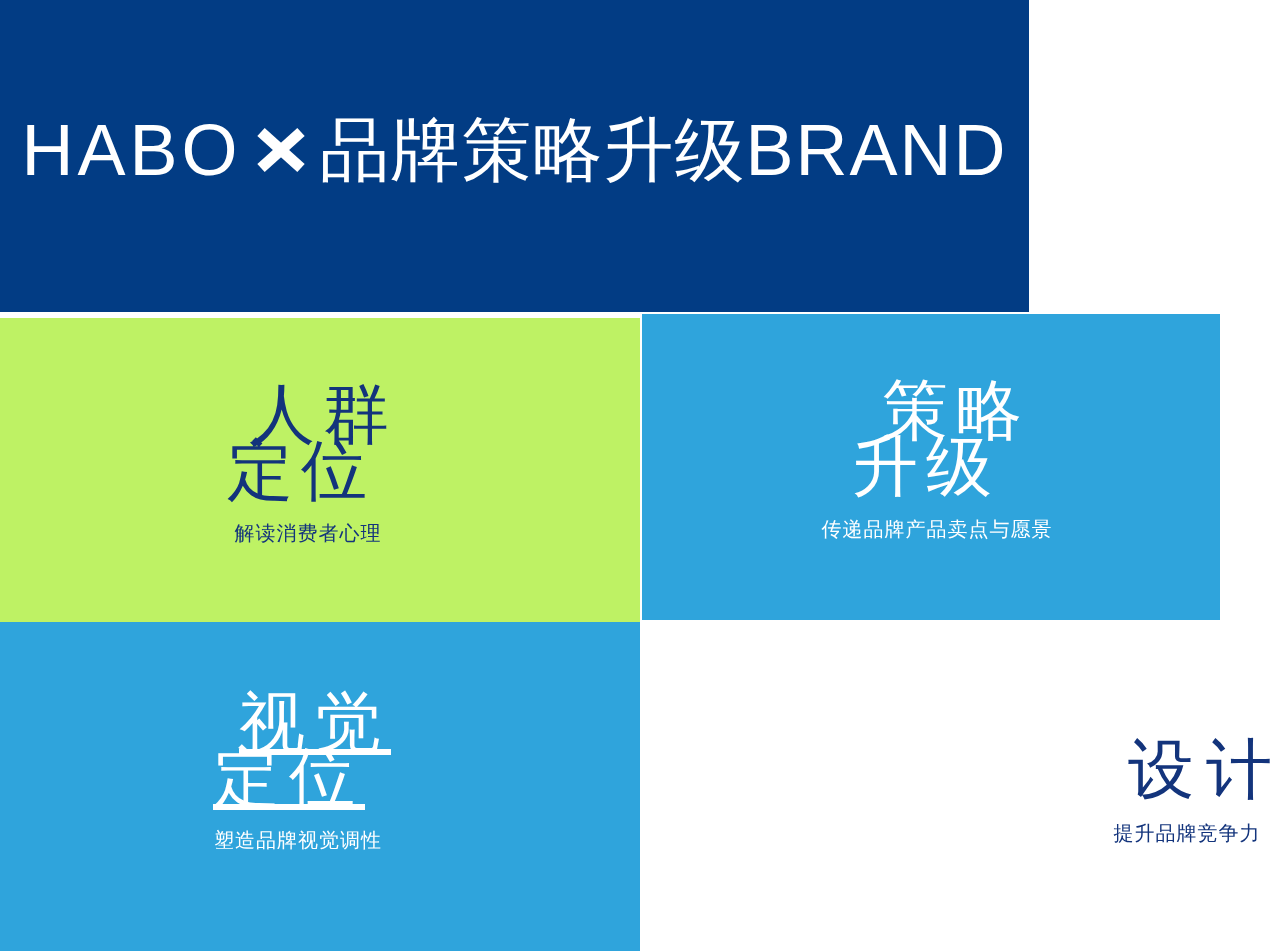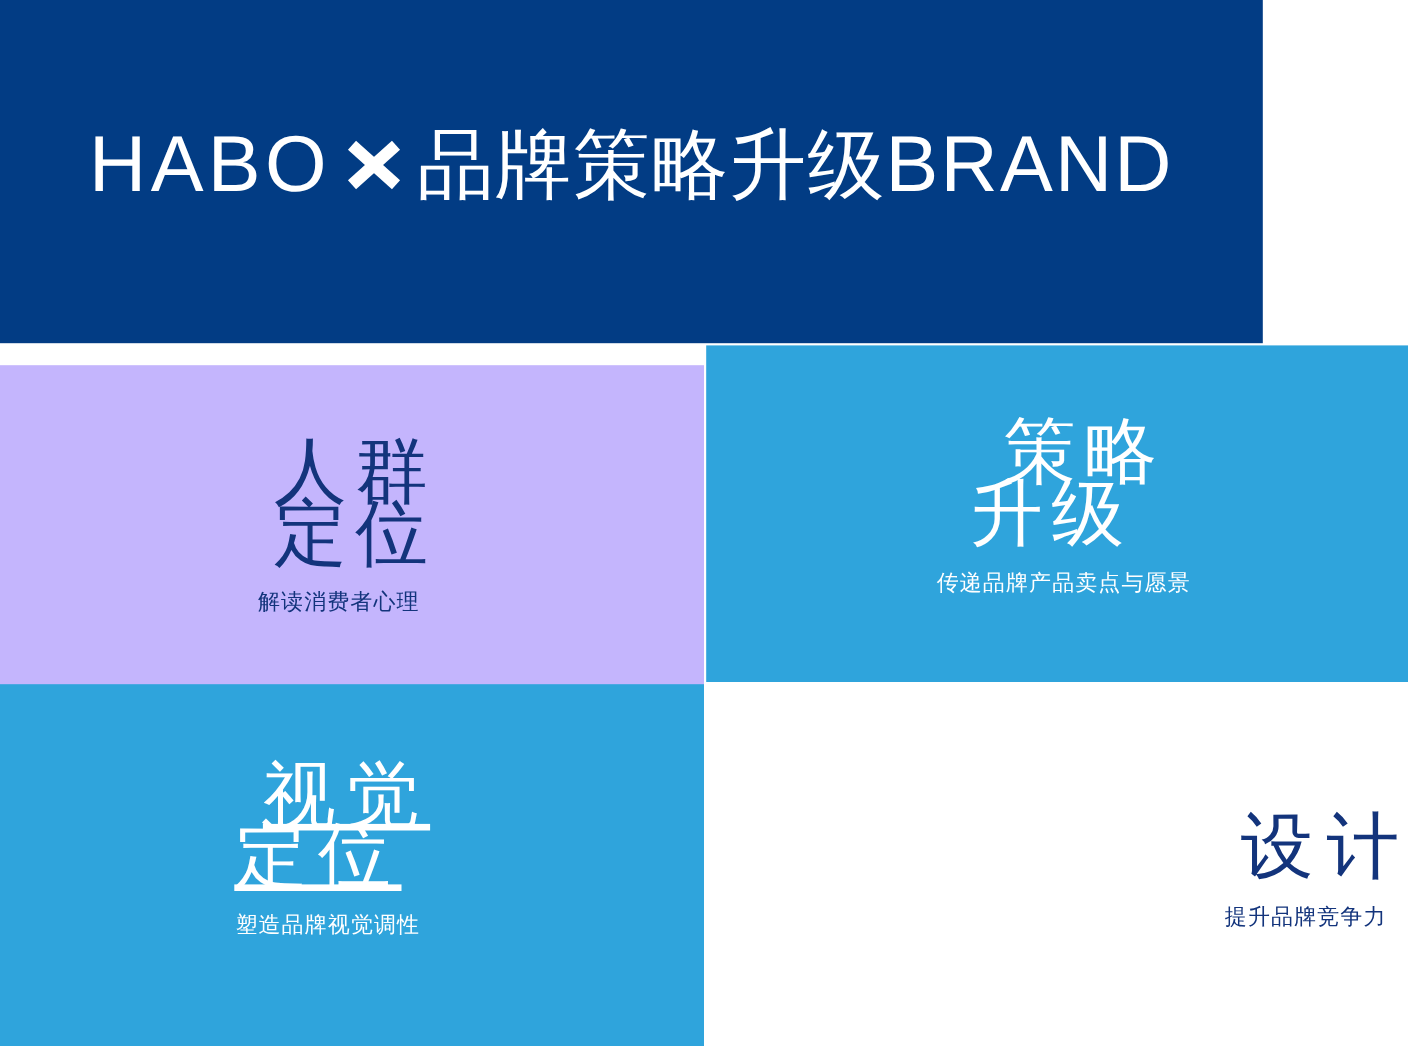--- a/index.html
+++ b/index.html
@@ -18,21 +18,21 @@
     height: 951px;
     background: #ffffff;
     overflow: hidden;
   }
 
   
   .header-band {
     position: absolute;
     left: 0;
     top: 0;
-    width: 1148px;
+    width: 1029px;
     height: 312px;
     background: #023C84;
     display: flex;
     align-items: center;
     justify-content: center;
   }
   .header-title {
     color: #ffffff;
     font-size: 72px;
     font-weight: 300;
@@ -68,22 +68,22 @@
 
   
   .quad {
     position: absolute;
     box-sizing: border-box;
     display: flex;
     flex-direction: column;
     align-items: center;
     justify-content: center;
   }
-  .quad-tl { left: 0;   top: 332px; width: 640px; height: 306px; background: #c4b5fd; text-align: right; }
-  .quad-tr { left: 642px; top: 314px; width: 638px; height: 306px; background: #2FA4DC; }
+  .quad-tl { left: 0;   top: 318px; width: 640px; height: 306px; background: #bef264; }
+  .quad-tr { left: 642px; top: 314px; width: 578px; height: 306px; background: #2FA4DC; }
   .quad-bl { left: 0;   top: 622px; width: 640px; height: 329px; background: #2FA4DC; }
   .quad-br { left: 642px; top: 622px; width: 638px; height: 329px; background: #ffffff; align-items: flex-end; }
 
   .quad-inner {
     display: flex;
     flex-direction: column;
     align-items: center;
   }
 
   .quad-heading {

